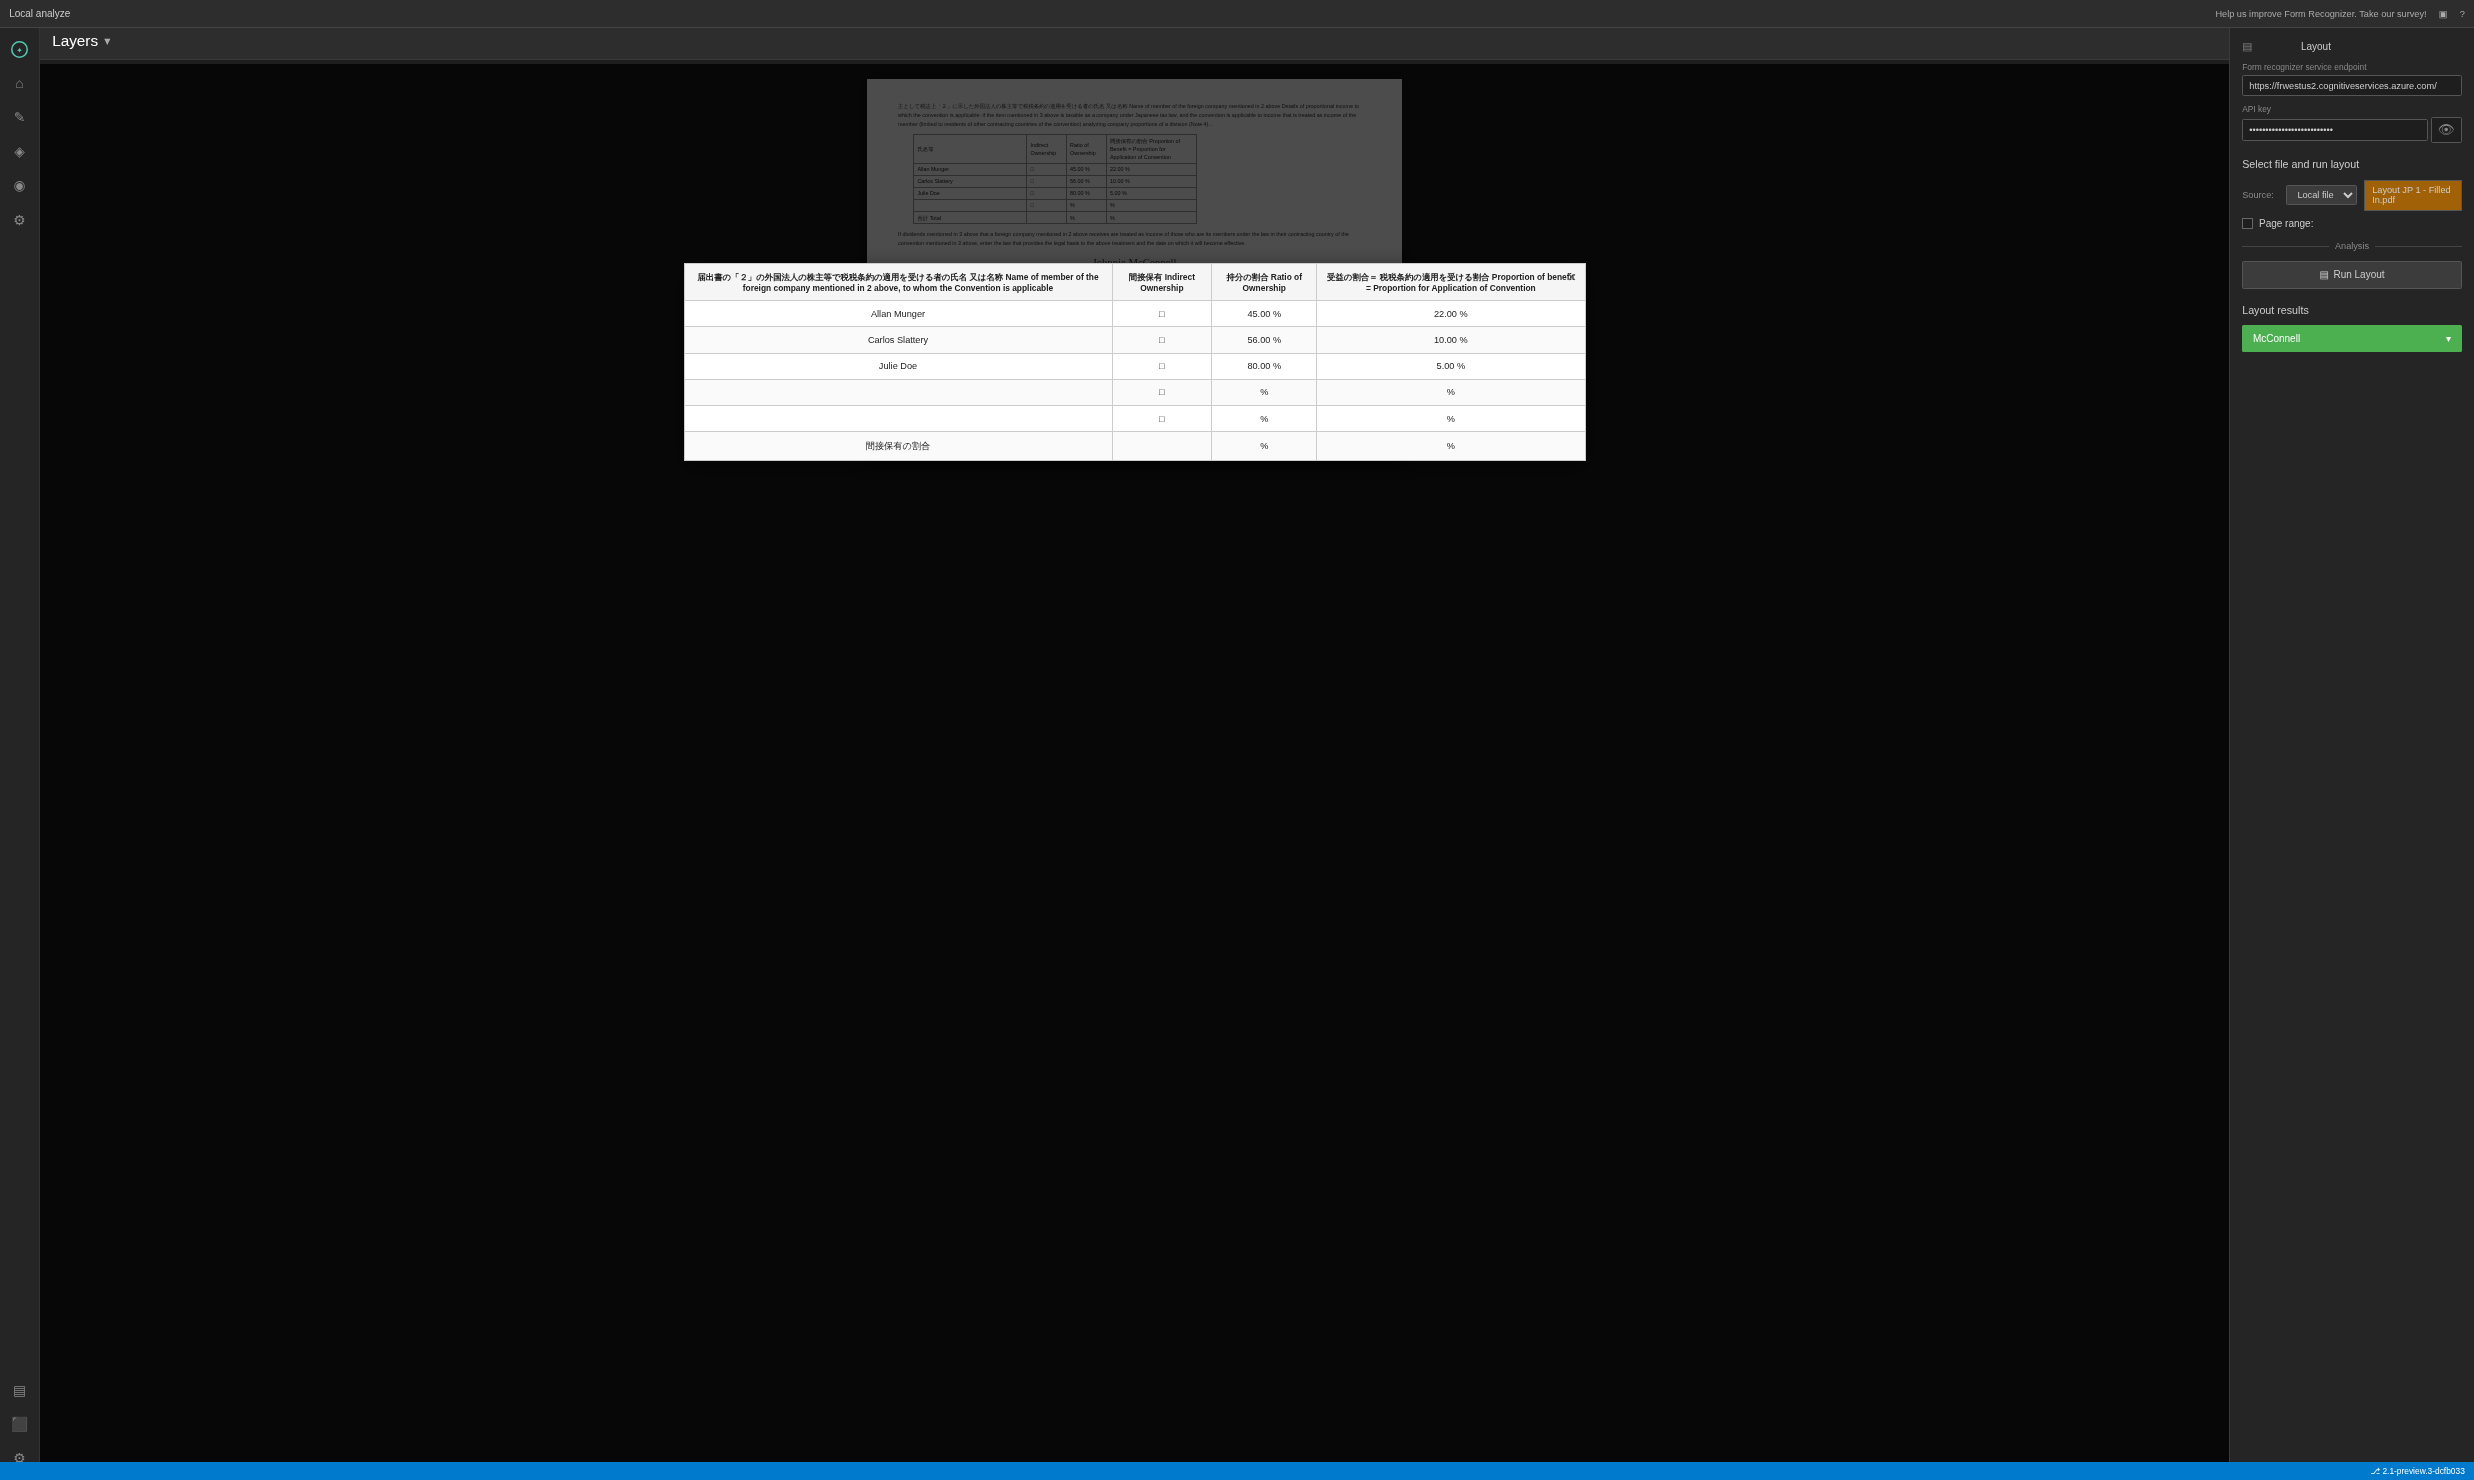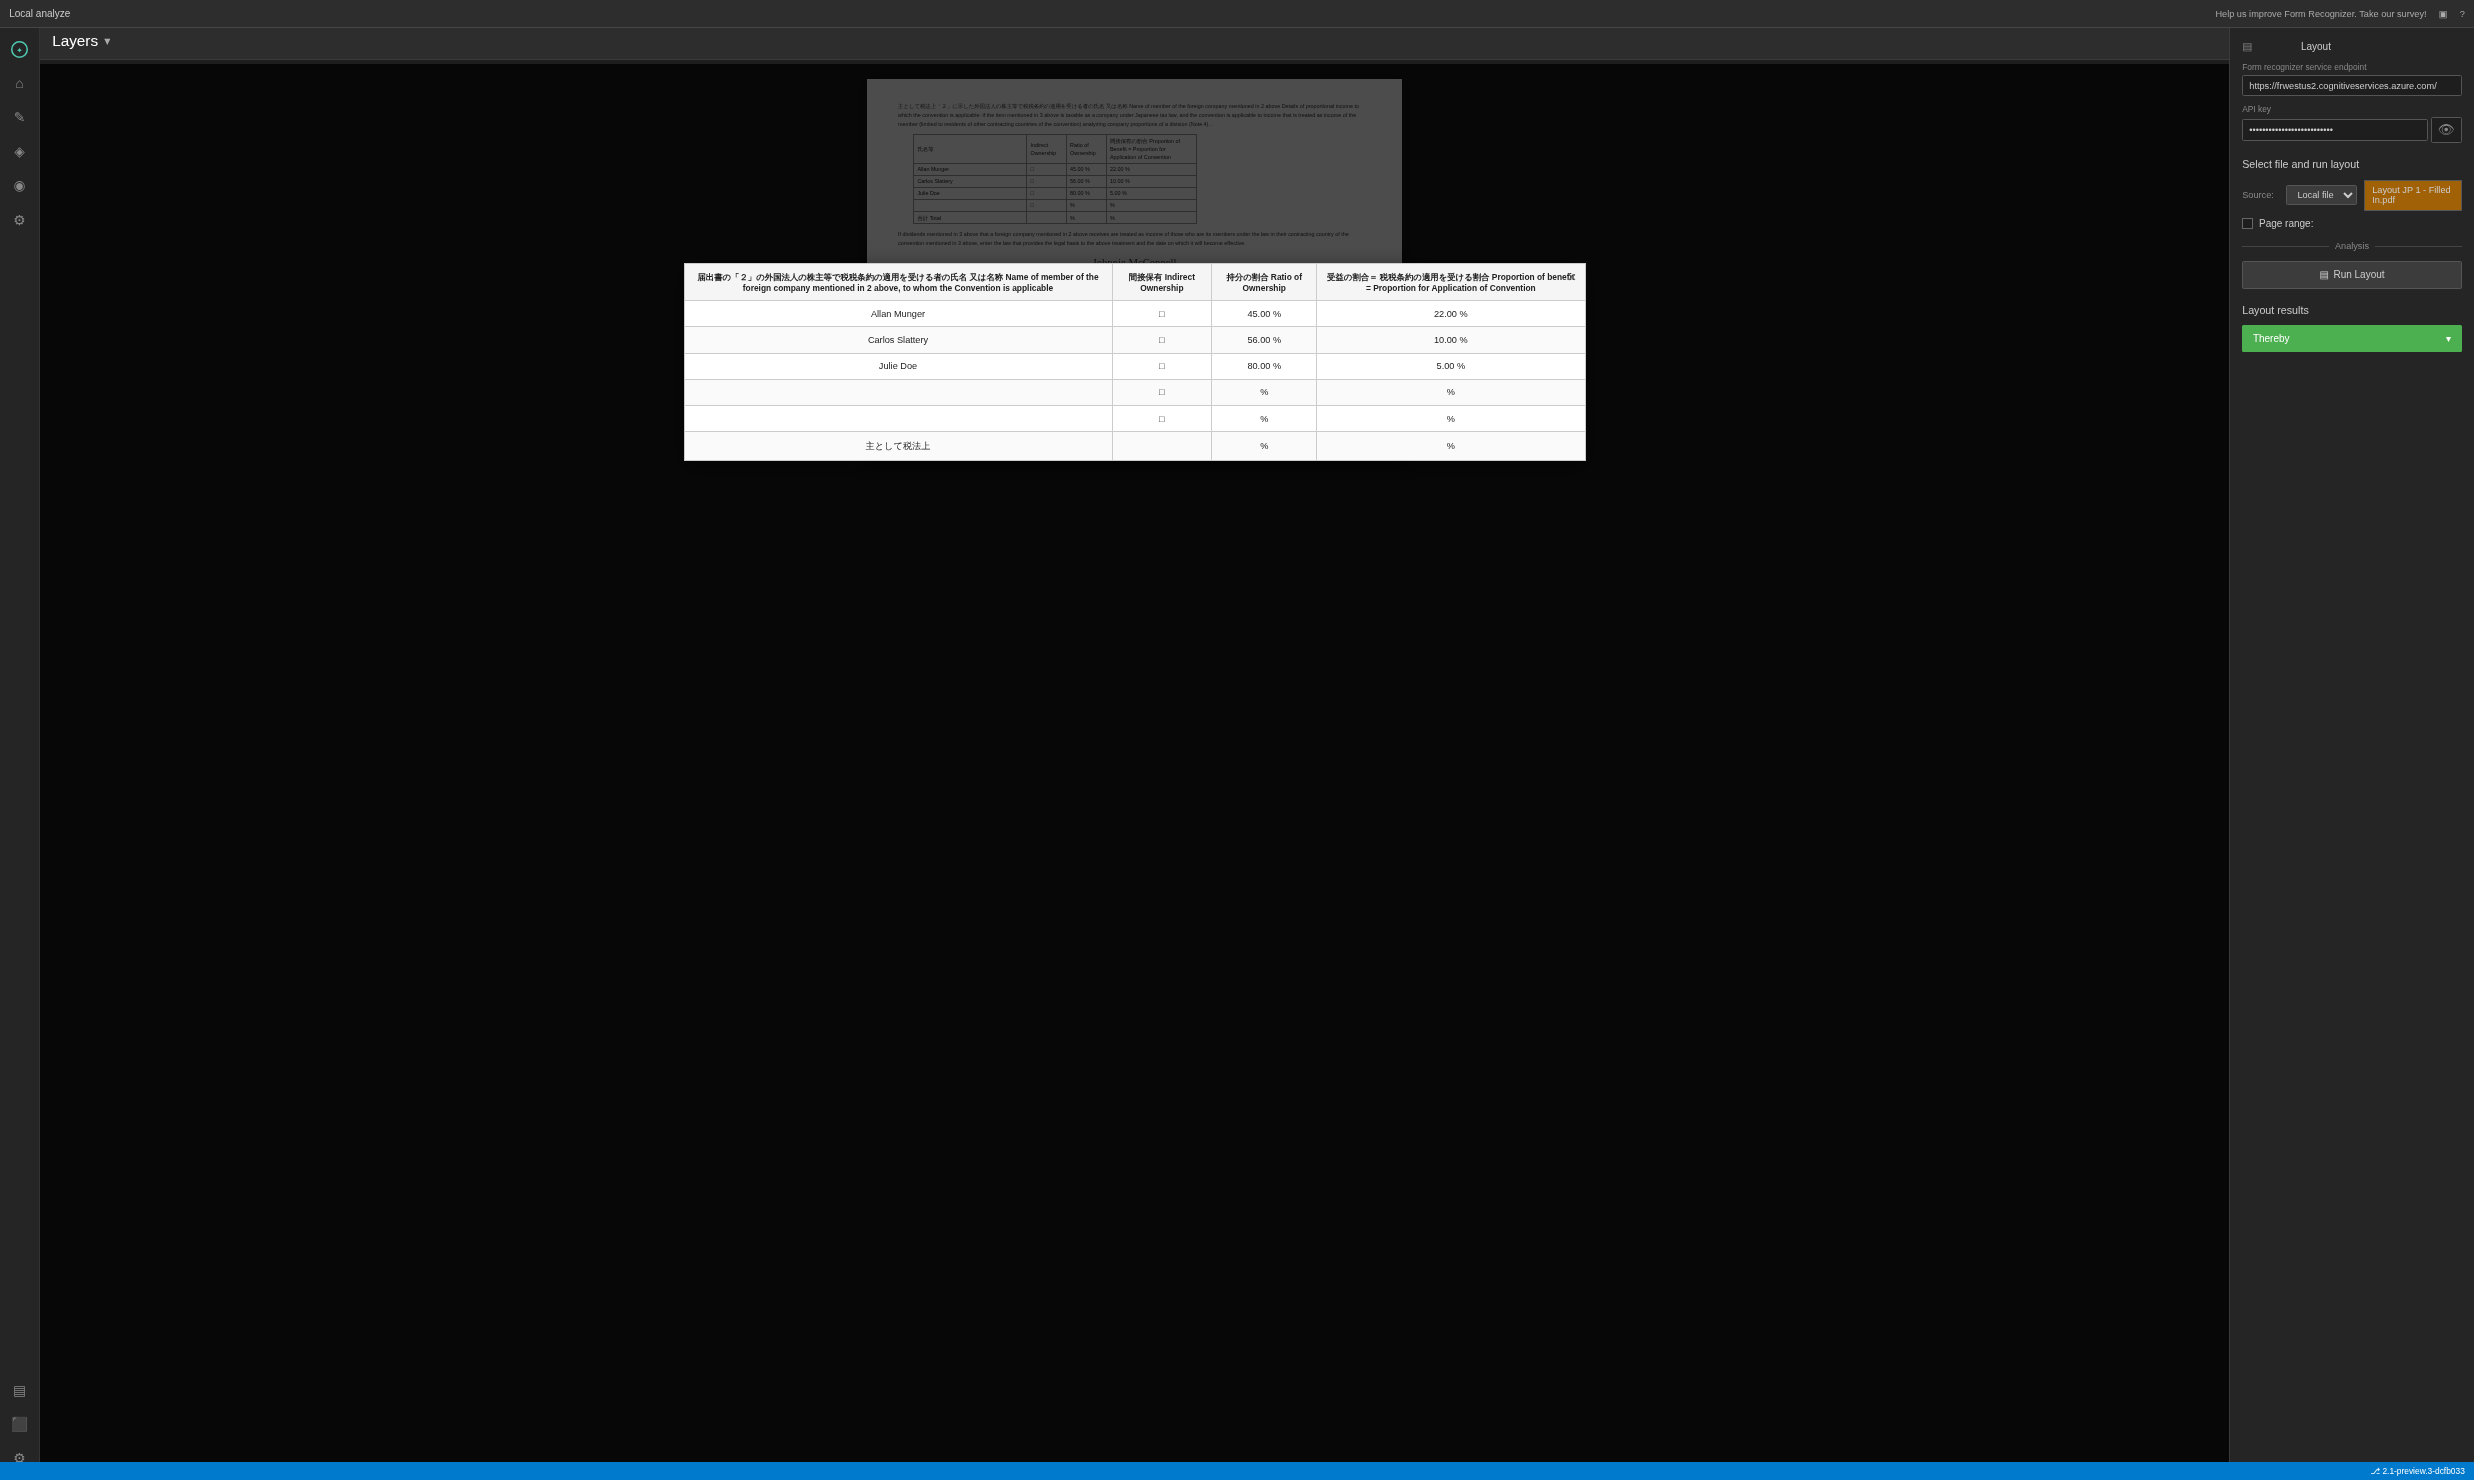--- a/index.html
+++ b/index.html
@@ -233,21 +233,21 @@
     </div>
     <button class="run-layout-btn">
       <span>▤</span>
       <span>Run Layout</span>
     </button>
   </div>
 
   <div class="panel-section">
     <div class="layout-results-title">Layout results</div>
     <button class="download-btn">
-      <span>Thereby</span>
+      <span>McConnell</span>
       <span>▾</span>
     </button>
   </div>
 </div>
 
 <div id="main-content">
   <div class="document-wrapper">
 
     <div class="document-page" style="min-height:382px;">
 
@@ -352,21 +352,21 @@
     <td>%</td>
     <td>%</td>
   </tr>
           <tr>
     <td></td>
     <td>□</td>
     <td>%</td>
     <td>%</td>
   </tr>
           <tr>
-    <td>主として税法上</td>
+    <td>間接保有の割合</td>
     <td></td>
     <td>%</td>
     <td>%</td>
   </tr>
         </tbody>
     </table>
   </div>
 </div>
 
 <div id="statusbar">

